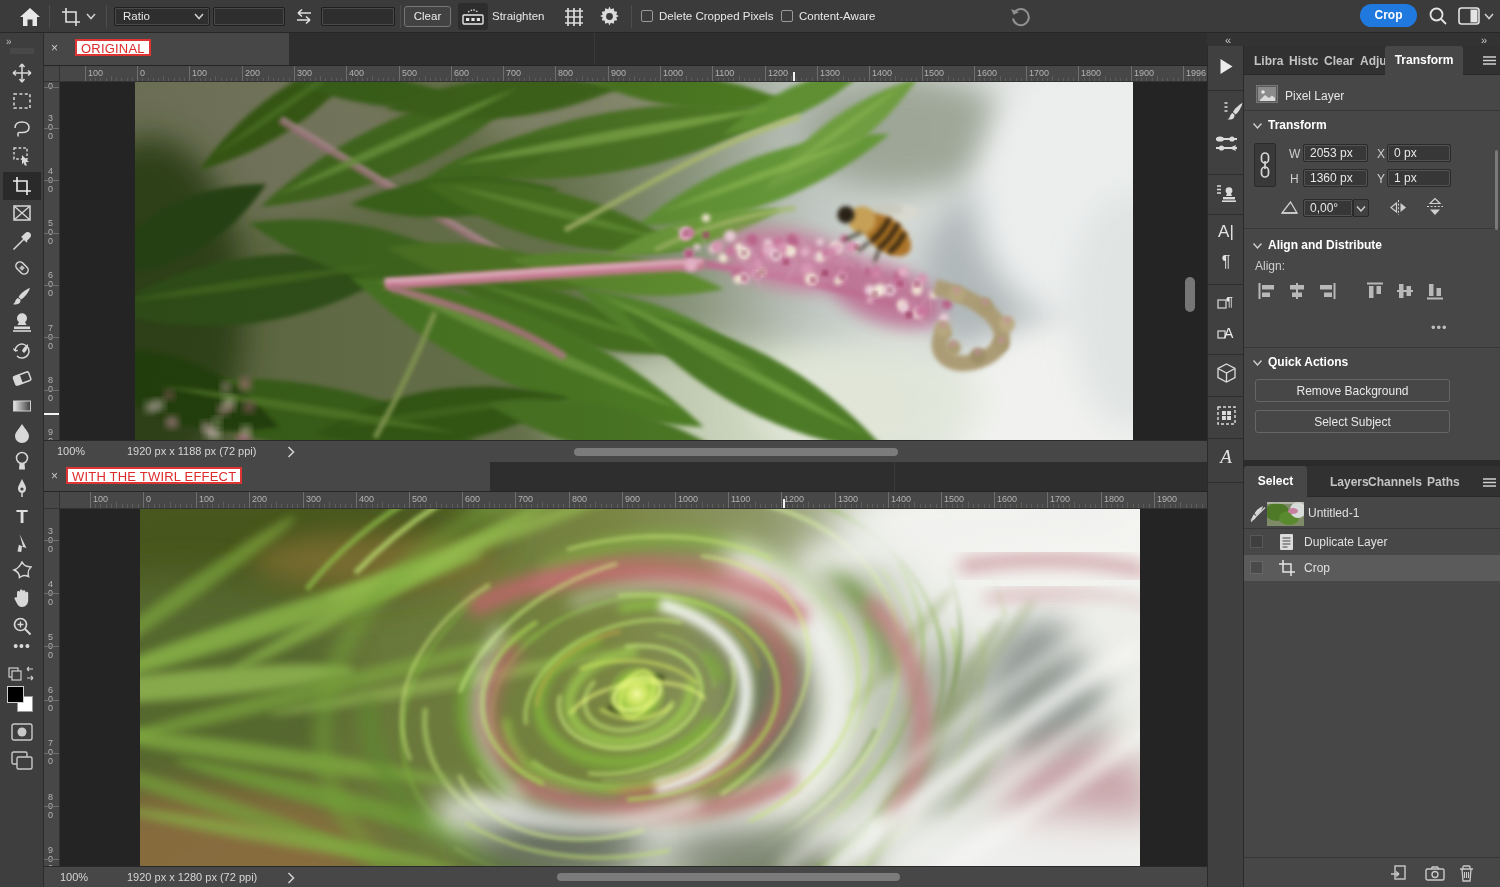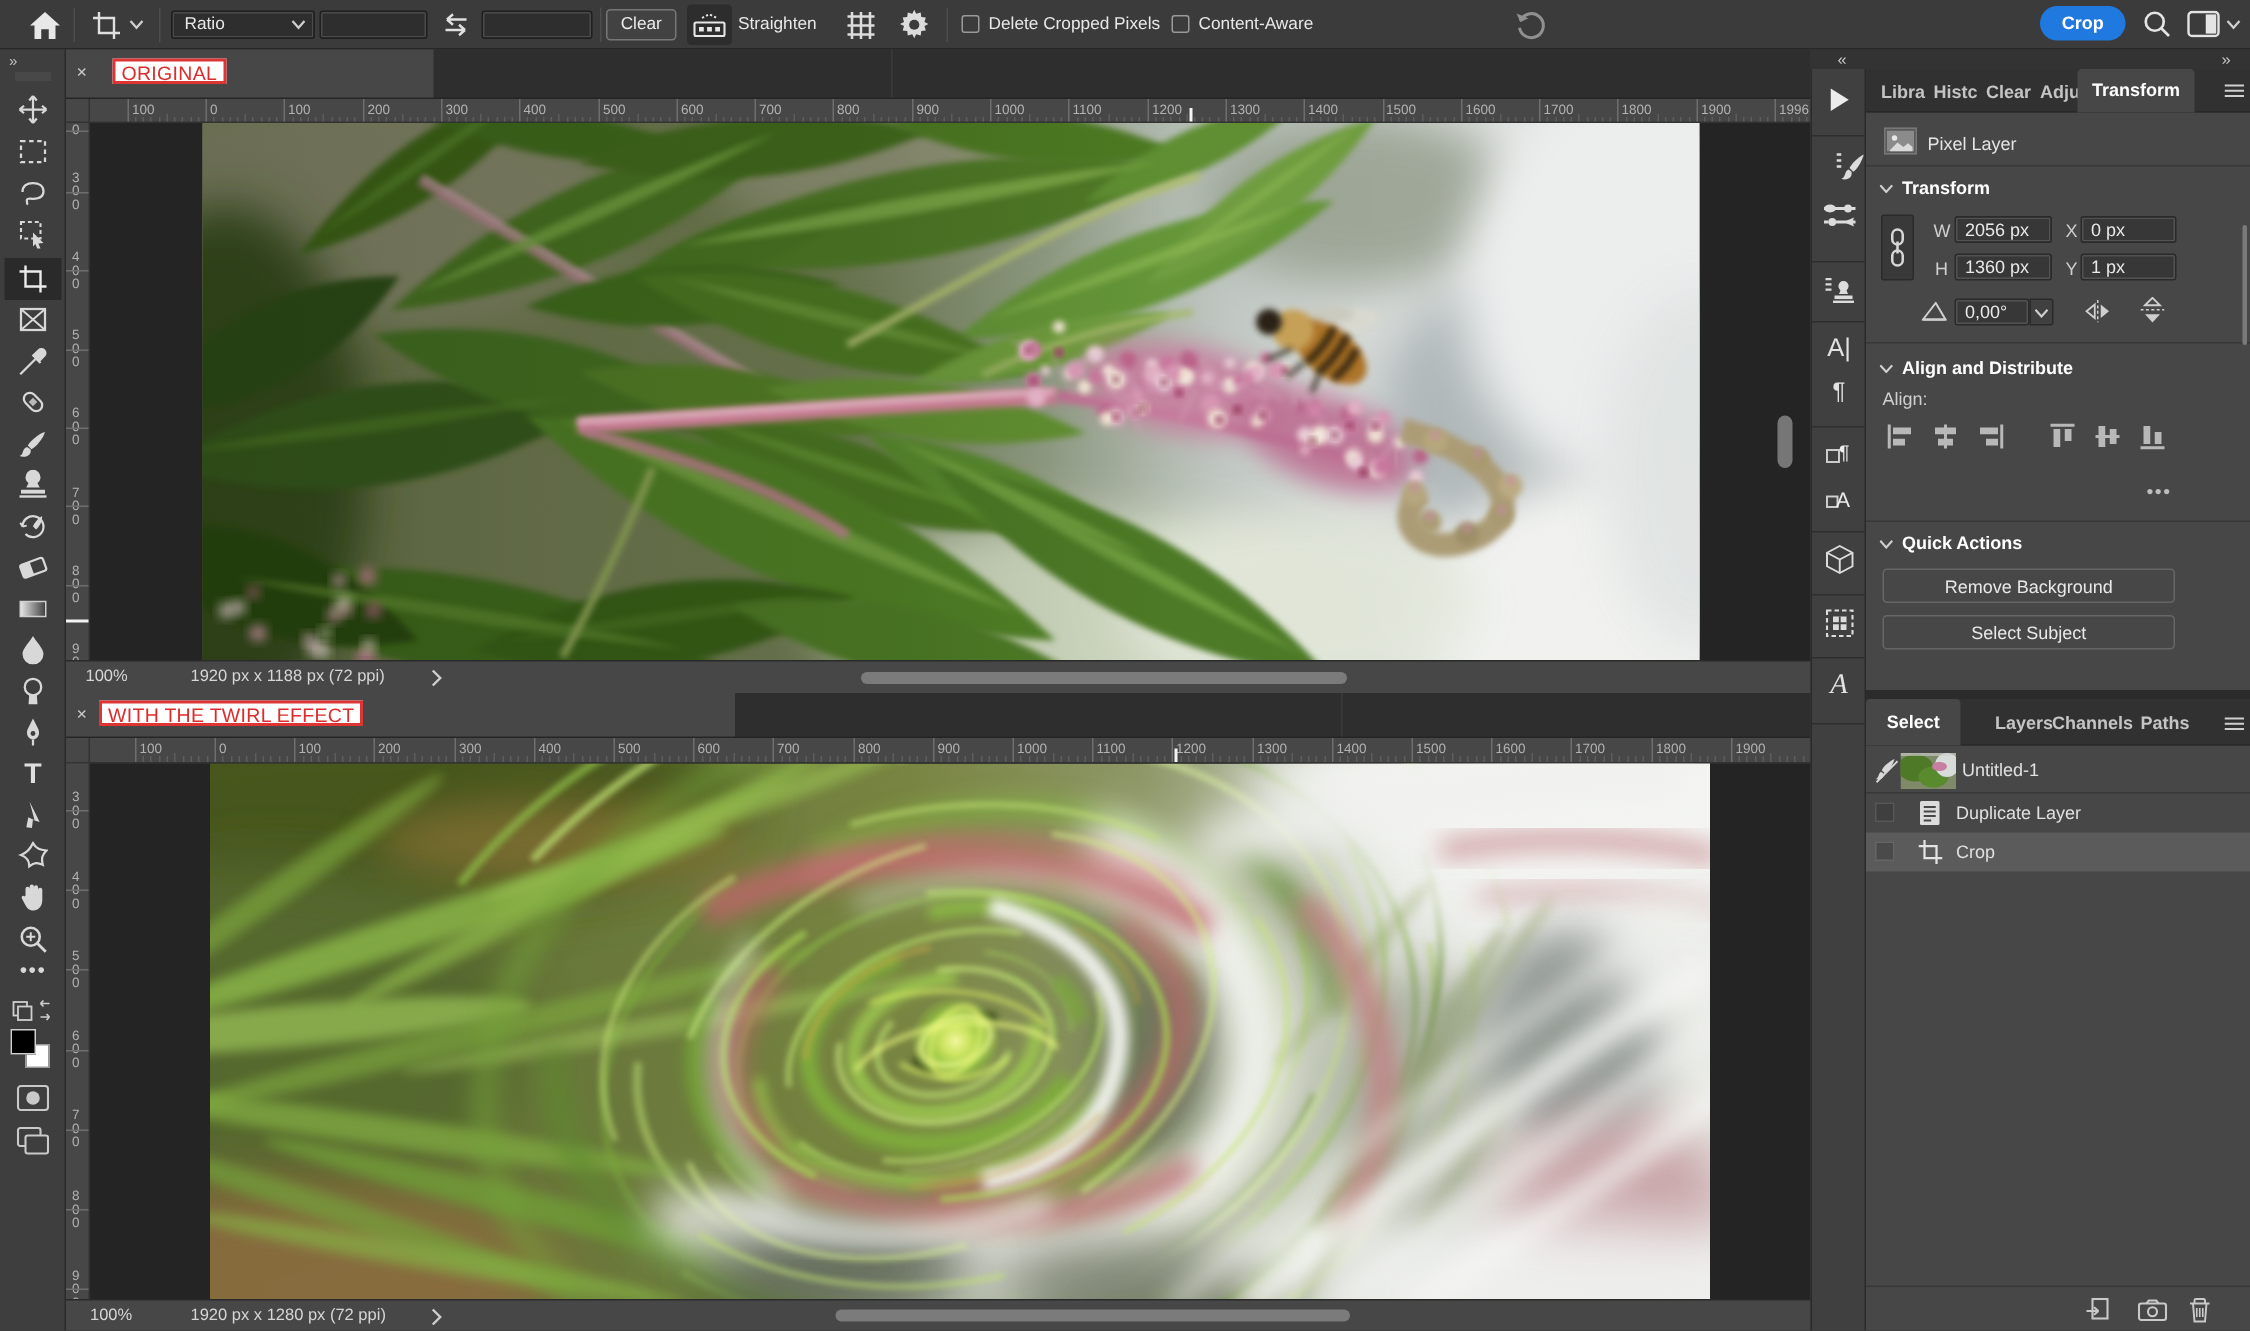--- a/index.html
+++ b/index.html
@@ -1330,21 +1330,21 @@
         <path d="M0.5 0.5 L4.5 5 L8.5 0.5" stroke="#cfcfcf" stroke-width="1.4" fill="none"></path>
       </svg>
     <div class="phead" style="left:24px;top:72px">Transform</div>
     <div class="abs" style="left:10px;top:97px;width:22px;height:44px;background:#393939;border:1px solid #2a2a2a;border-radius:2px"></div>
     <svg class="abs" style="left:15px;top:106px" width="12" height="26" viewBox="0 0 12 26" fill="none" stroke="#d6d6d6" stroke-width="1.7">
         <rect x="2.5" y="1" width="7" height="10" rx="3.5"></rect>
         <rect x="2.5" y="15" width="7" height="10" rx="3.5"></rect>
         <path d="M6 9 V17"></path>
       </svg>
     <div class="abs" style="left:45px;top:101px;color:#cfcfcf;font-size:12px">W</div>
-    <div class="pfield" style="left:59px;top:98px;width:65px;height:18px;line-height:17px;padding-left:6px">2056 px</div>
+    <div class="pfield" style="left:59px;top:98px;width:65px;height:18px;line-height:17px;padding-left:6px">2053 px</div>
     <div class="abs" style="left:133px;top:101px;color:#cfcfcf;font-size:12px">X</div>
     <div class="pfield" style="left:143px;top:98px;width:64px;height:18px;line-height:17px;padding-left:6px">0 px</div>
     <div class="abs" style="left:46px;top:126px;color:#cfcfcf;font-size:12px">H</div>
     <div class="pfield" style="left:59px;top:123px;width:65px;height:18px;line-height:17px;padding-left:6px">1360 px</div>
     <div class="abs" style="left:133px;top:126px;color:#cfcfcf;font-size:12px">Y</div>
     <div class="pfield" style="left:143px;top:123px;width:64px;height:18px;line-height:17px;padding-left:6px">1 px</div>
 
     <svg class="abs" style="left:37px;top:155px" width="17" height="13" viewBox="0 0 17 13">
         <path d="M1 12 L16 12 L9.5 1 Z" fill="none" stroke="#cfcfcf" stroke-width="1.3"></path>
         <path d="M1 12 L16 12" stroke="#cfcfcf" stroke-width="1.5"></path>

